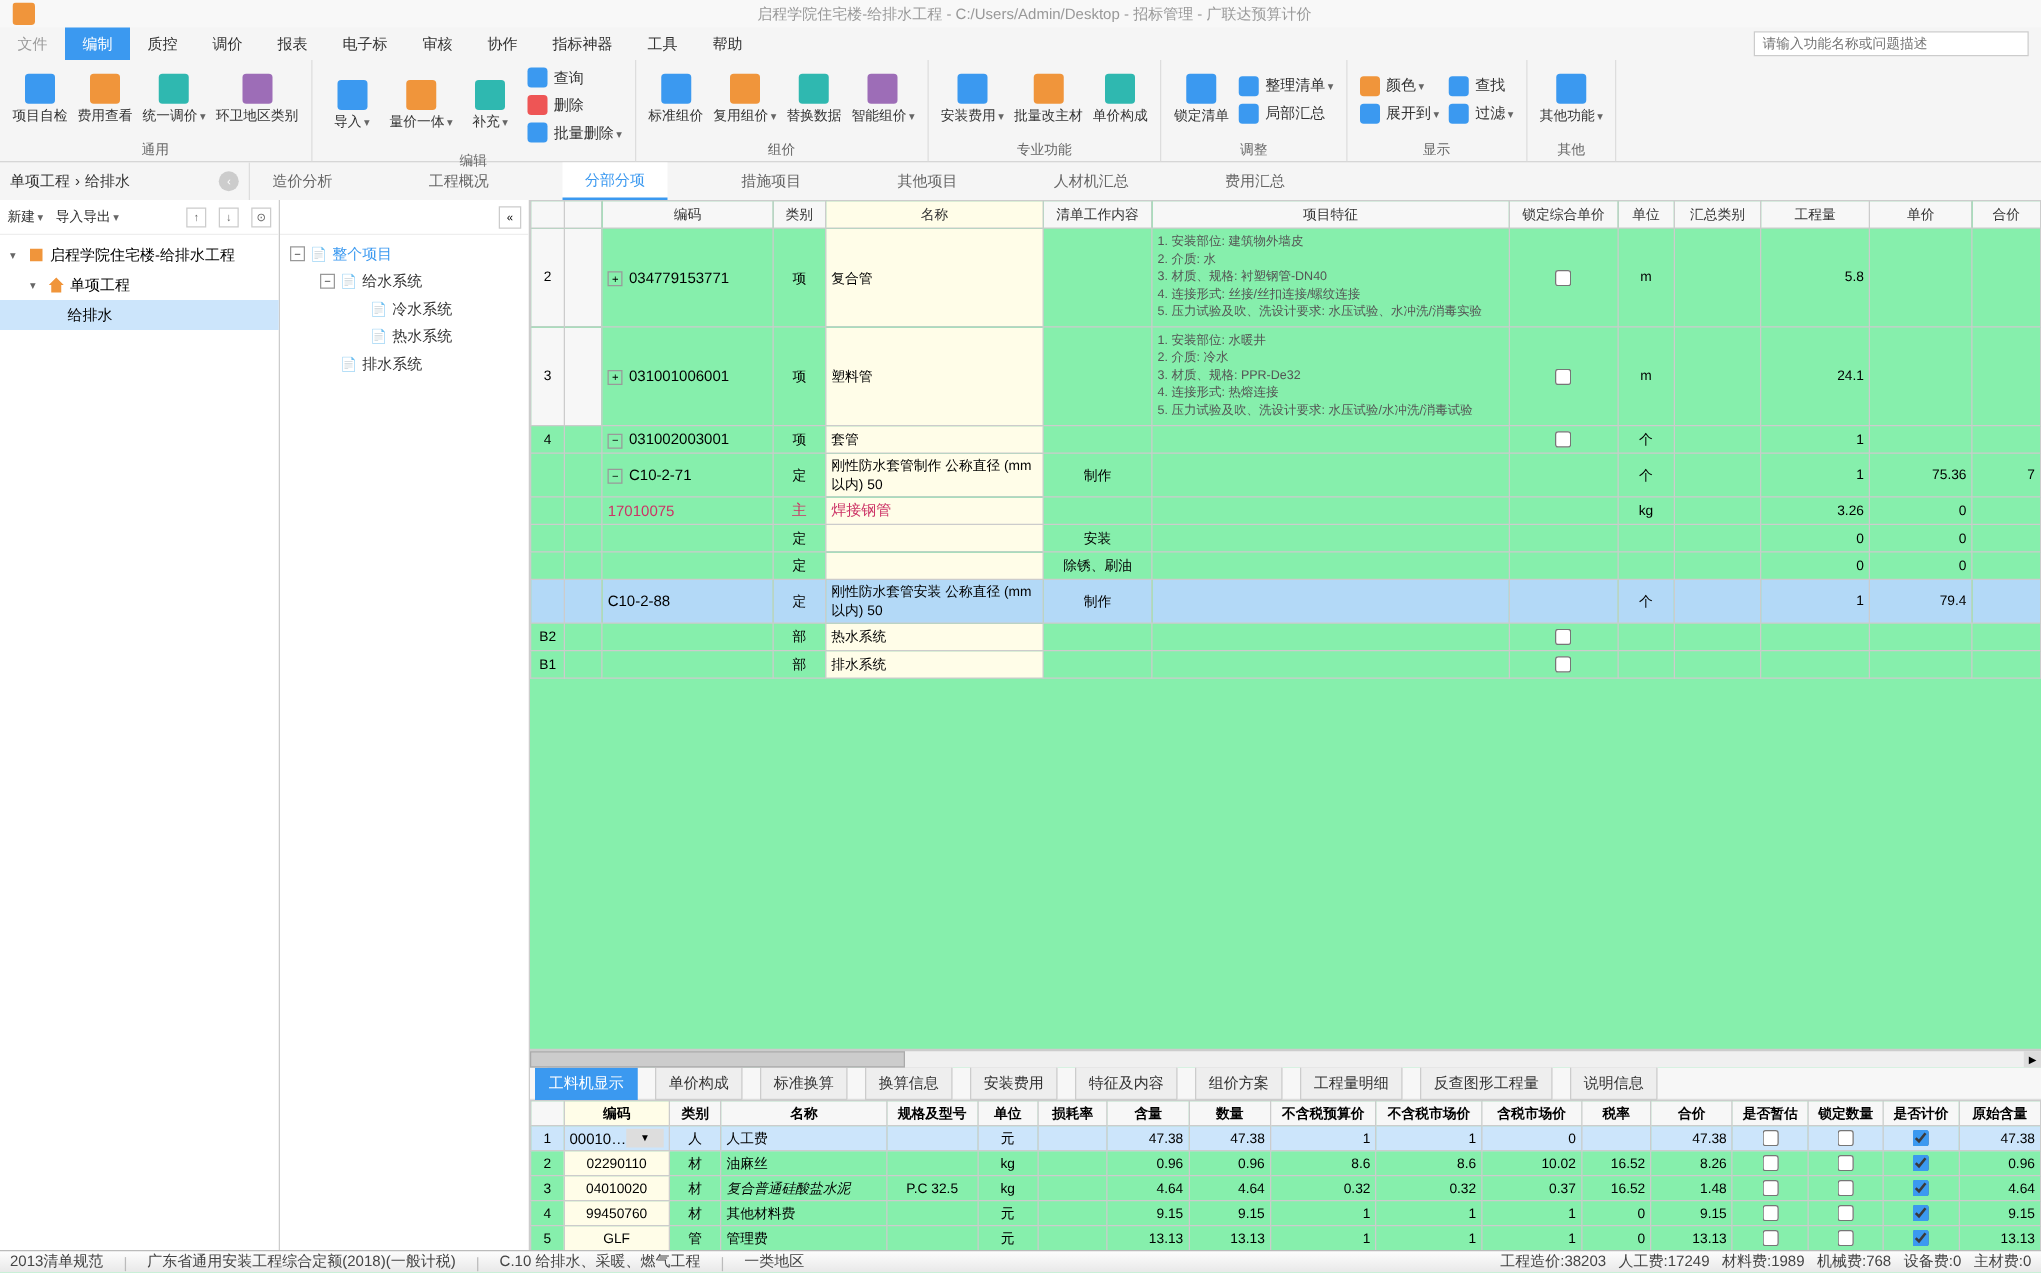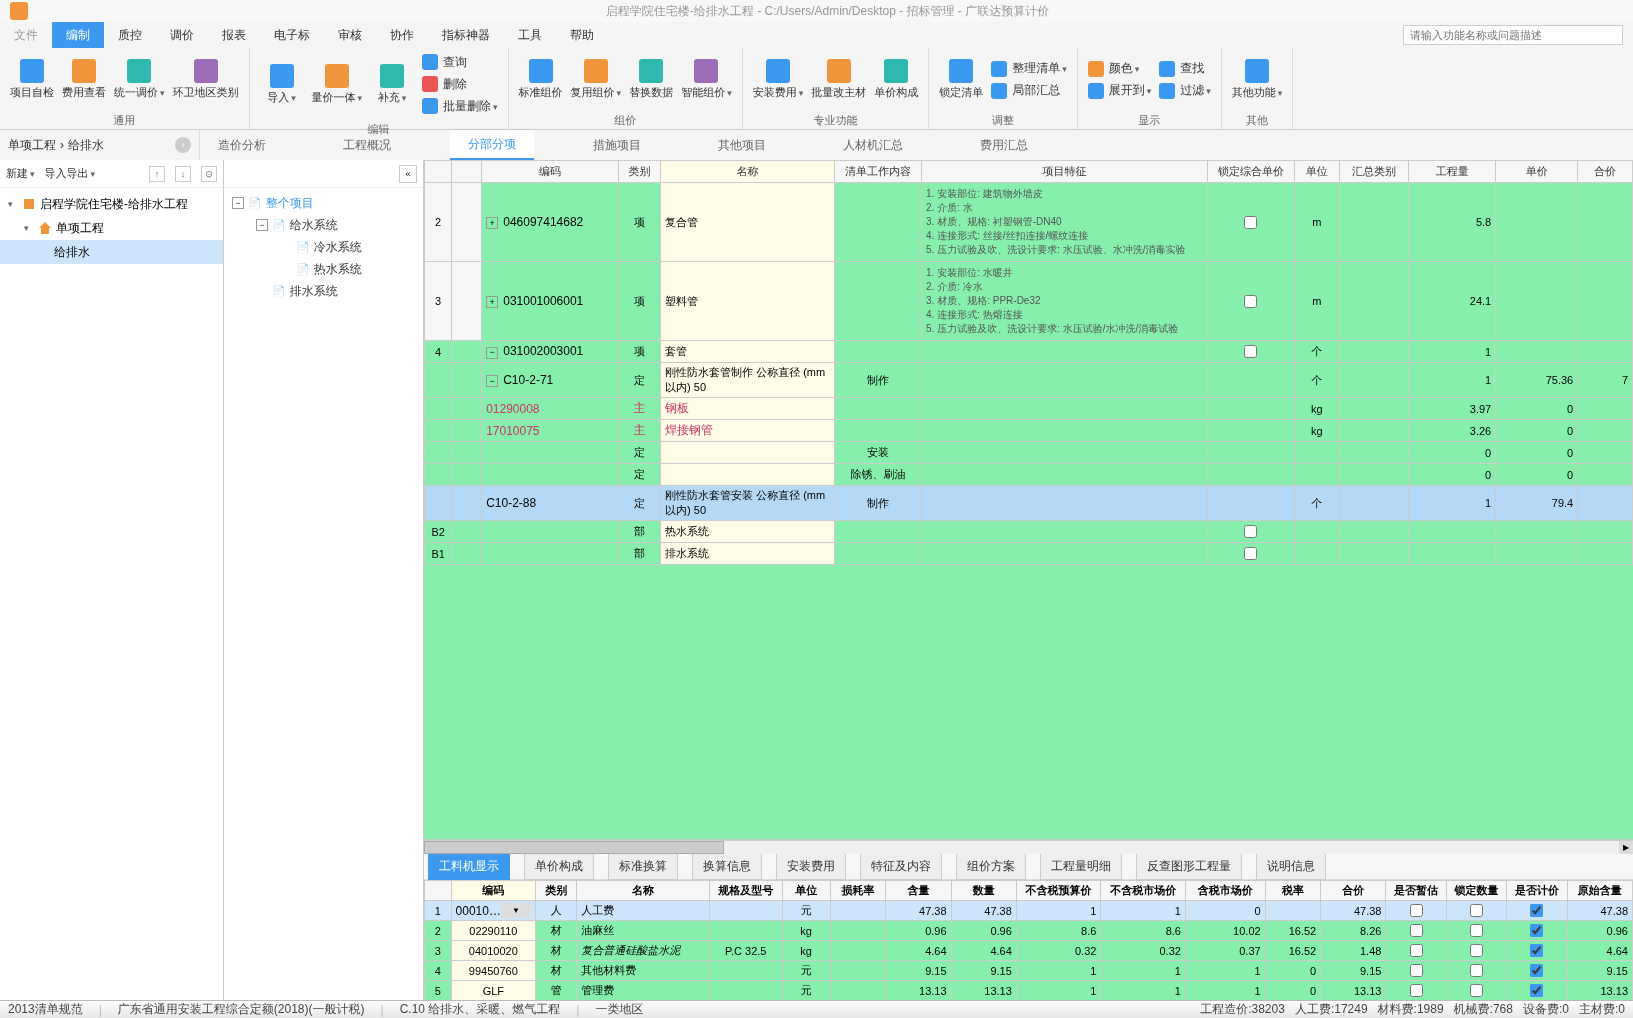--- a/index.html
+++ b/index.html
@@ -410,21 +410,21 @@
               <th>汇总类别</th>
               <th>工程量</th>
               <th>单价</th>
               <th>合价</th>
             </tr>
           </thead>
         <tbody id="mg-body">
             <tr>
               <td style="background: rgb(247, 247, 247);">2</td>
               <td style="background: rgb(247, 247, 247);"></td>
-              <td class="tool-cell"><span class="expander">+</span> <span class="">046097414682</span></td>
+              <td class="tool-cell"><span class="expander">+</span> <span class="">034779153771</span></td>
               <td>项</td>
               <td class="name-cell active-col">复合管</td>
               <td></td>
               <td class="feat-cell">1. 安装部位: 建筑物外墙皮<br>2. 介质: 水<br>3. 材质、规格: 衬塑钢管-DN40<br>4. 连接形式: 丝接/丝扣连接/螺纹连接<br>5. 压力试验及吹、洗设计要求: 水压试验、水冲洗/消毒实验</td>
               <td><input type="checkbox" class="cb" style=""></td>
               <td>m</td>
               <td></td>
               <td class="num-cell">5.8</td>
               <td class="num-cell"></td>
               <td class="num-cell"></td>
@@ -466,35 +466,20 @@
               <td>定</td>
               <td class="name-cell active-col">刚性防水套管制作  公称直径 (mm以内) 50</td>
               <td>制作</td>
               <td class="feat-cell"></td>
               <td></td>
               <td>个</td>
               <td></td>
               <td class="num-cell">1</td>
               <td class="num-cell">75.36</td>
               <td class="num-cell">7</td>
-            </tr>
-            <tr>
-              <td></td>
-              <td></td>
-              <td class="tool-cell"><span class="code-pink">01290008</span></td>
-              <td><span class="code-pink">主</span></td>
-              <td class="name-cell active-col"><span class="code-pink">钢板</span></td>
-              <td></td>
-              <td class="feat-cell"></td>
-              <td></td>
-              <td>kg</td>
-              <td></td>
-              <td class="num-cell">3.97</td>
-              <td class="num-cell">0</td>
-              <td class="num-cell"></td>
             </tr>
             <tr>
               <td></td>
               <td></td>
               <td class="tool-cell"><span class="code-pink">17010075</span></td>
               <td><span class="code-pink">主</span></td>
               <td class="name-cell active-col"><span class="code-pink">焊接钢管</span></td>
               <td></td>
               <td class="feat-cell"></td>
               <td></td>

